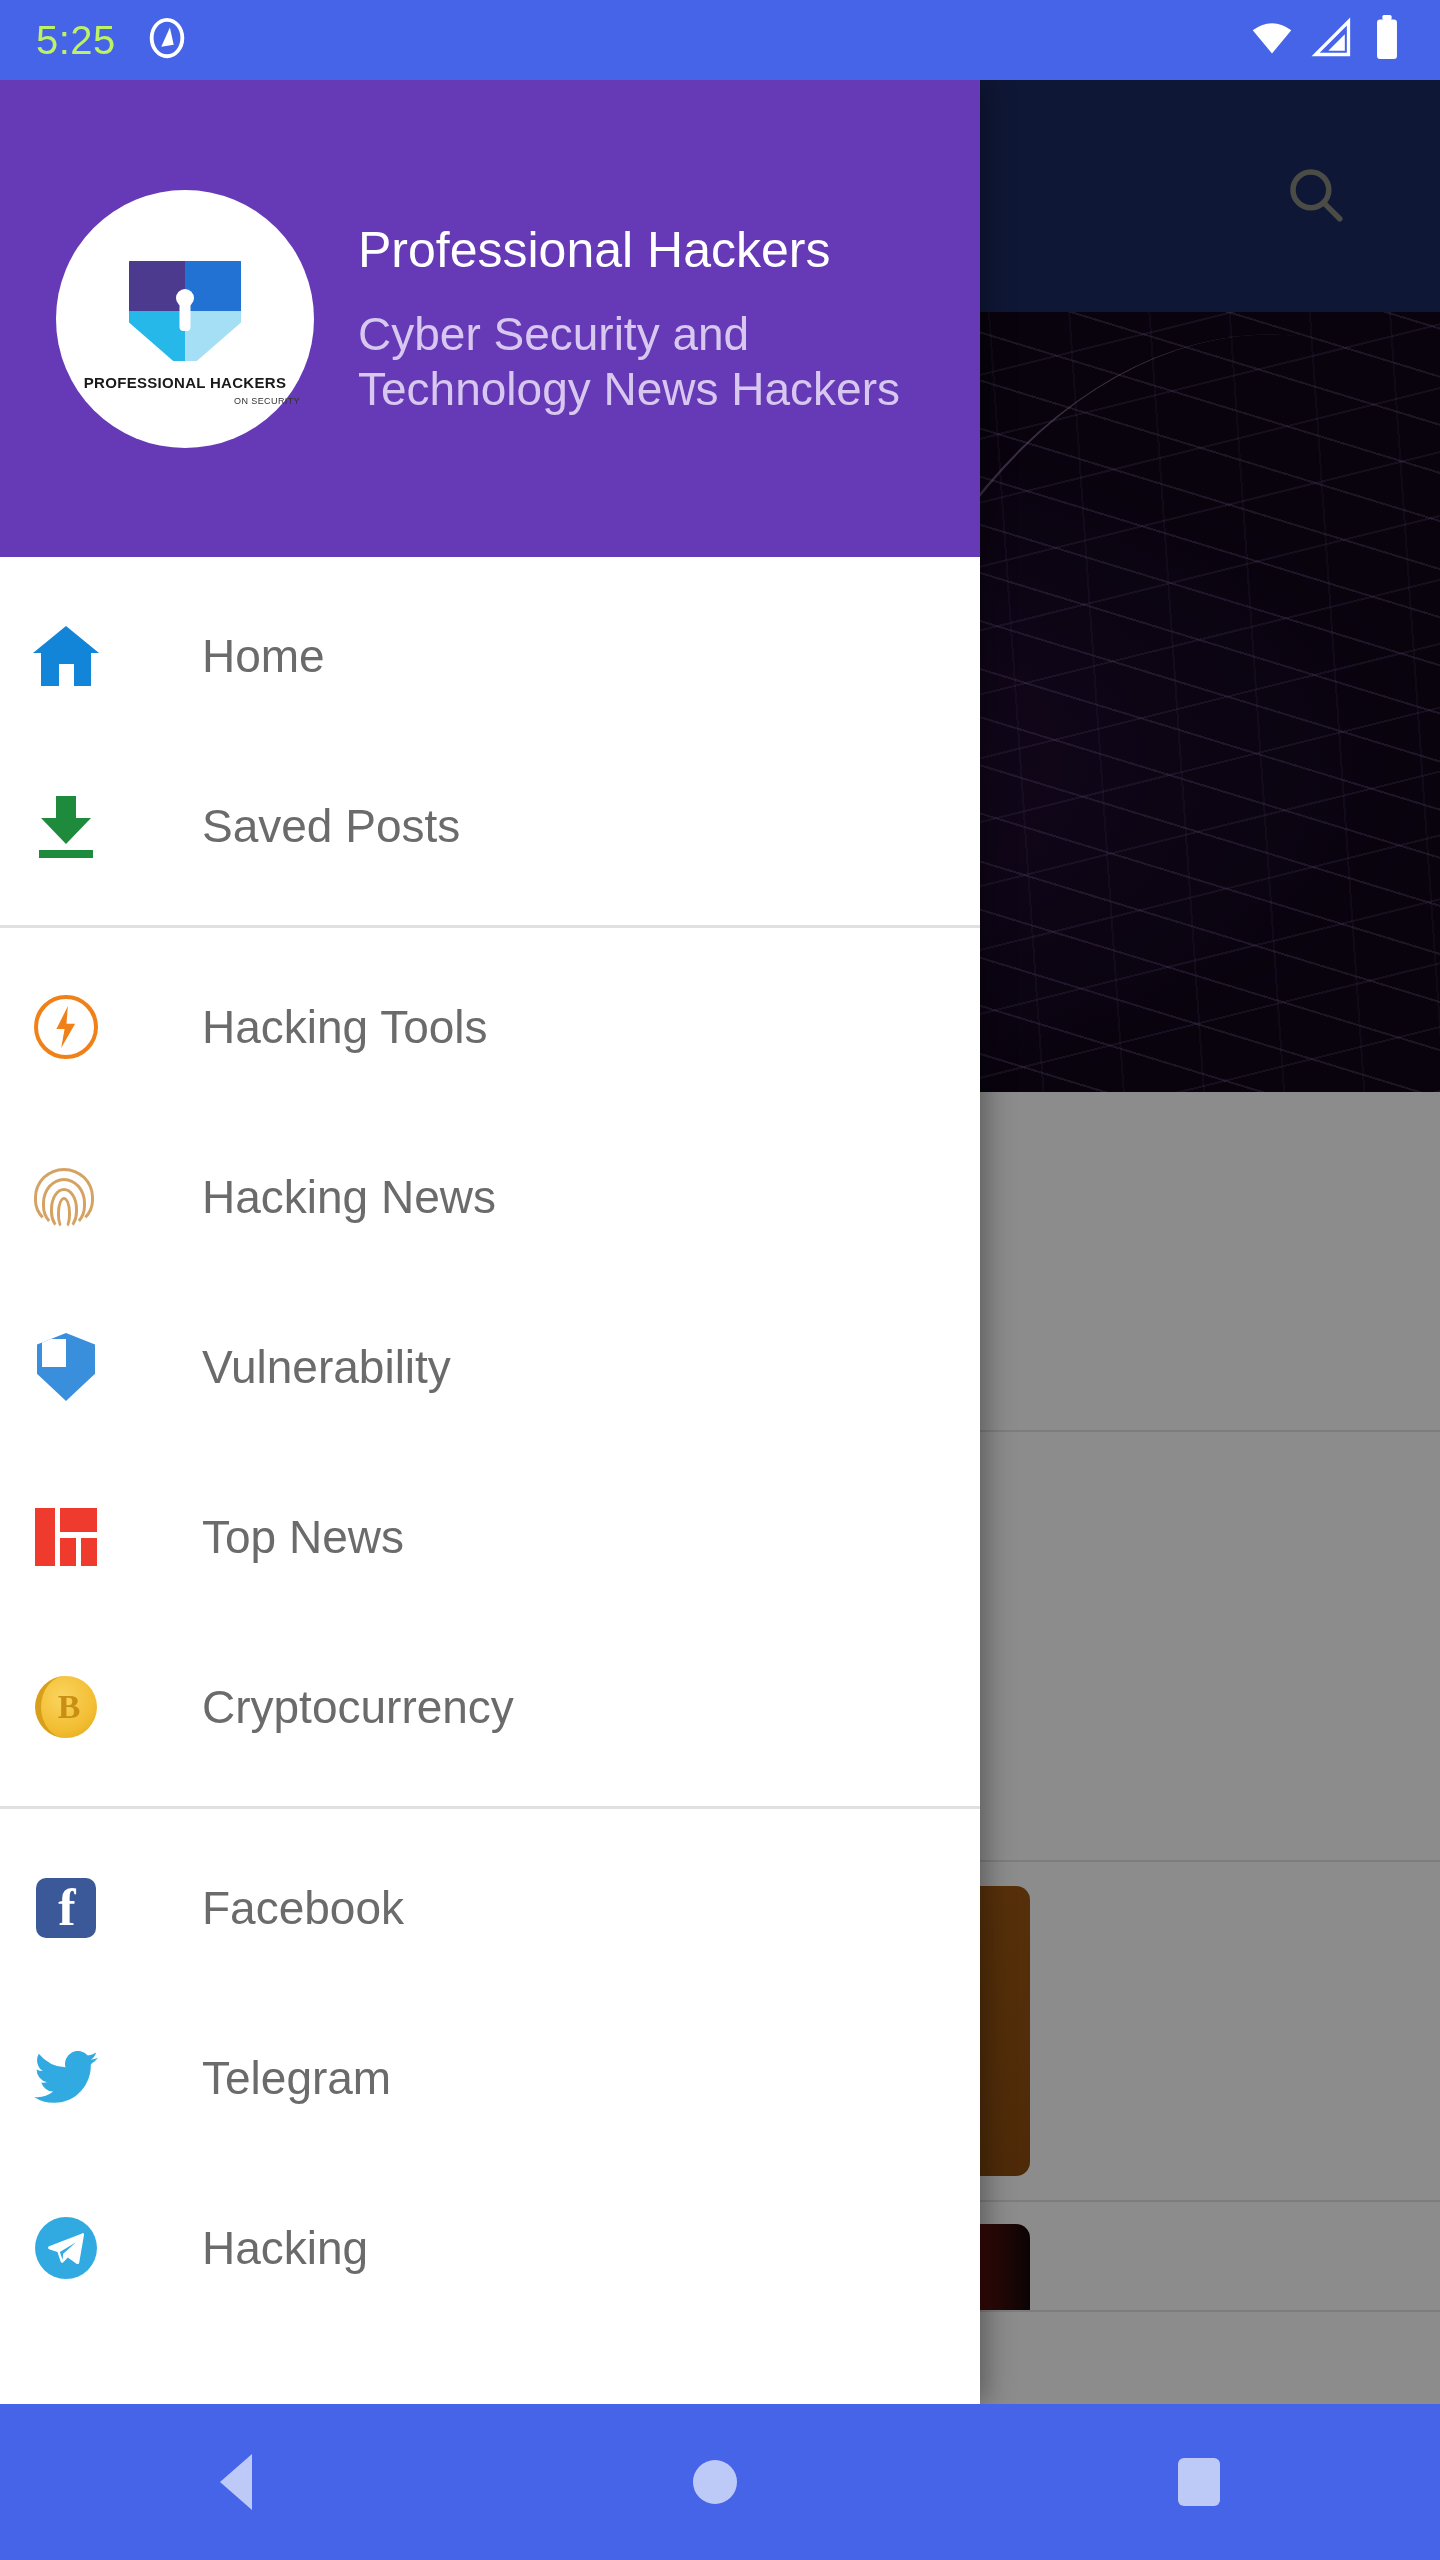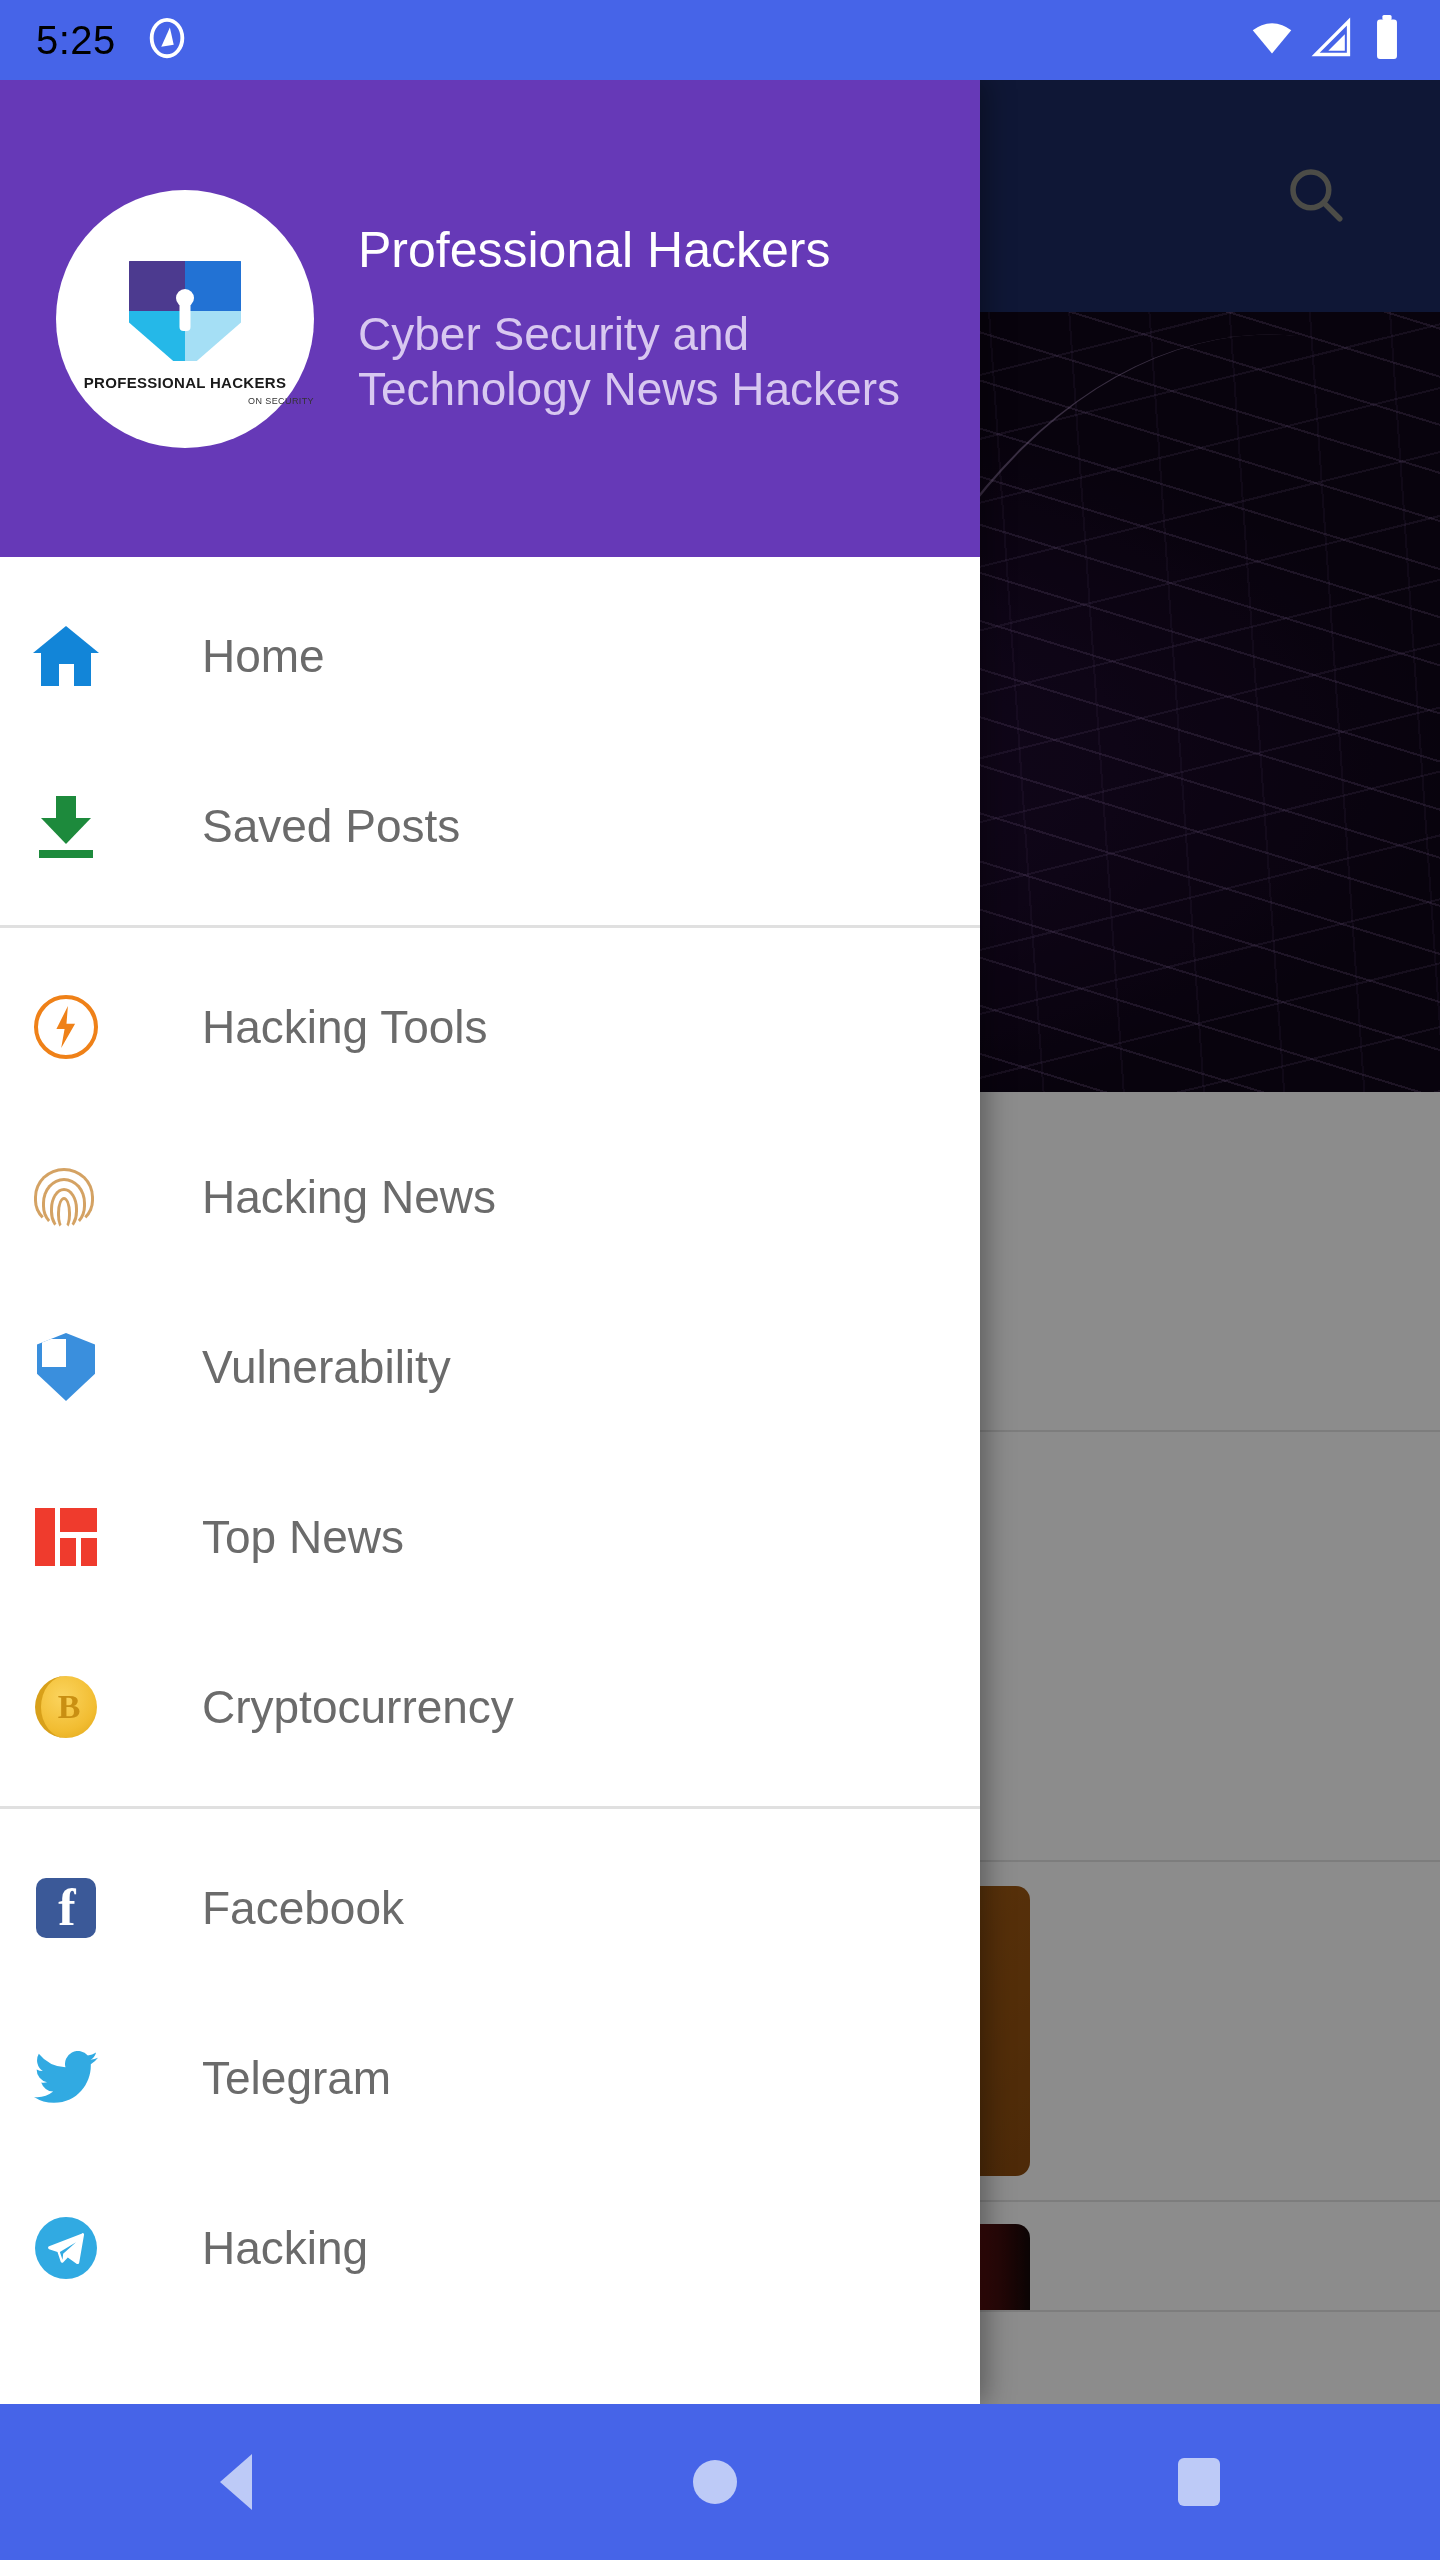--- a/index.html
+++ b/index.html
@@ -12,21 +12,21 @@
   }
 
   
   .status-bar{
     position:absolute; top:0; left:0; width:1440px; height:80px;
     background:#4664E8; z-index:60;
     display:flex; align-items:center; justify-content:space-between;
     padding:0 36px;
   }
   .status-left{ display:flex; align-items:center; gap:28px; }
-  .status-time{ color:#000000; font-size:40px; letter-spacing:.5px; }
+  .status-time{ color:#bef264; font-size:40px; letter-spacing:.5px; }
   .status-right{ display:flex; align-items:center; gap:16px; }
 
   
   .app-bg{
     position:absolute; top:80px; left:0; width:1440px; height:2324px;
     background:#ffffff; overflow:hidden; z-index:10;
   }
   .hero{
     position:relative; width:1440px; height:1012px;
     background:
@@ -176,21 +176,21 @@
     position:absolute; left:50%; top:46px; transform:translateX(-50%);
     width:18px; height:18px; border-radius:50%; background:#fff;
   }
   .logo-key::after{
     content:""; position:absolute; left:50%; top:12px; transform:translateX(-50%);
     width:11px; height:30px; background:#fff; border-radius:0 0 4px 4px;
   }
   .logo-wordmark{ font-size:15px; font-weight:bold; color:#1a1a1a;
                   letter-spacing:.3px; line-height:1.1; }
   .logo-sub{ font-size:9px; color:#333; letter-spacing:.4px; align-self:flex-end;
-             }
+             margin-right:14px; }
   .header-text{ display:flex; flex-direction:column; gap:28px; }
   .app-name{ font-size:50px; color:#ffffff; }
   .app-tagline{ font-size:46px; color:#d8c8f0; line-height:1.18; max-width:600px; }
 
   .nav-section{ padding:14px 0; }
   .nav-item{
     height:170px; display:flex; align-items:center;
     padding-left:32px; gap:102px; cursor:pointer;
   }
   .nav-icon{ width:68px; height:68px; flex:none;

